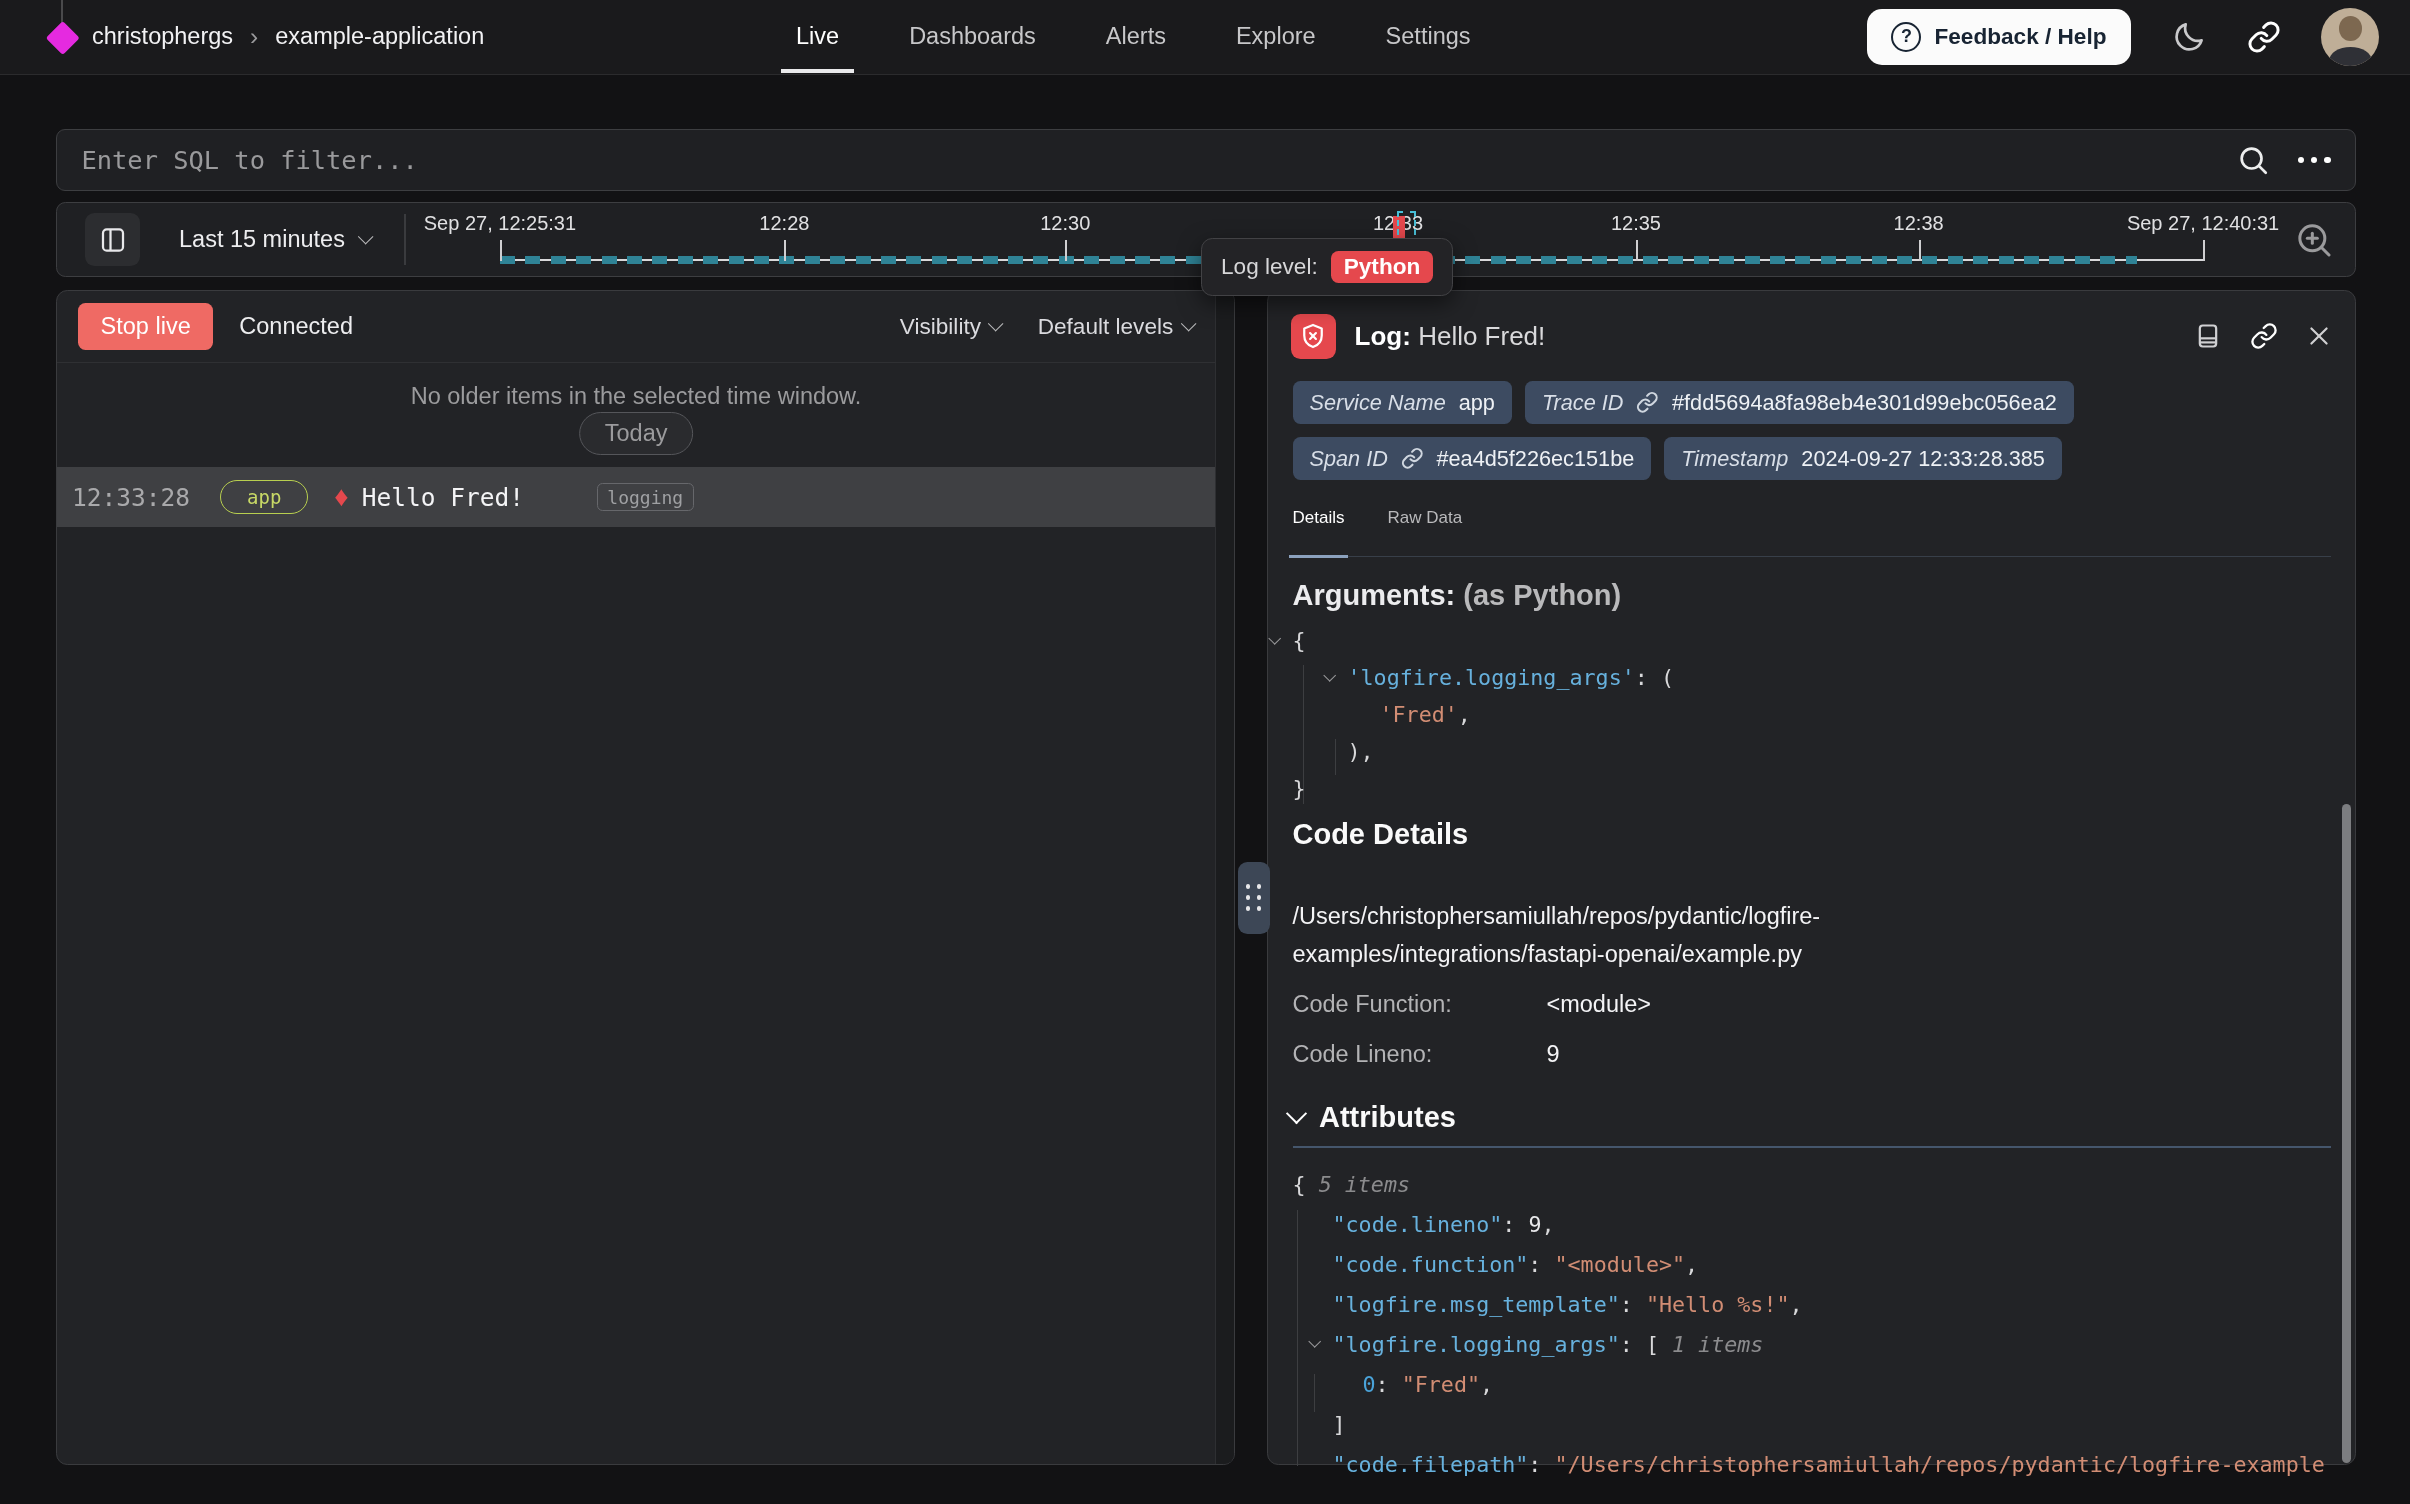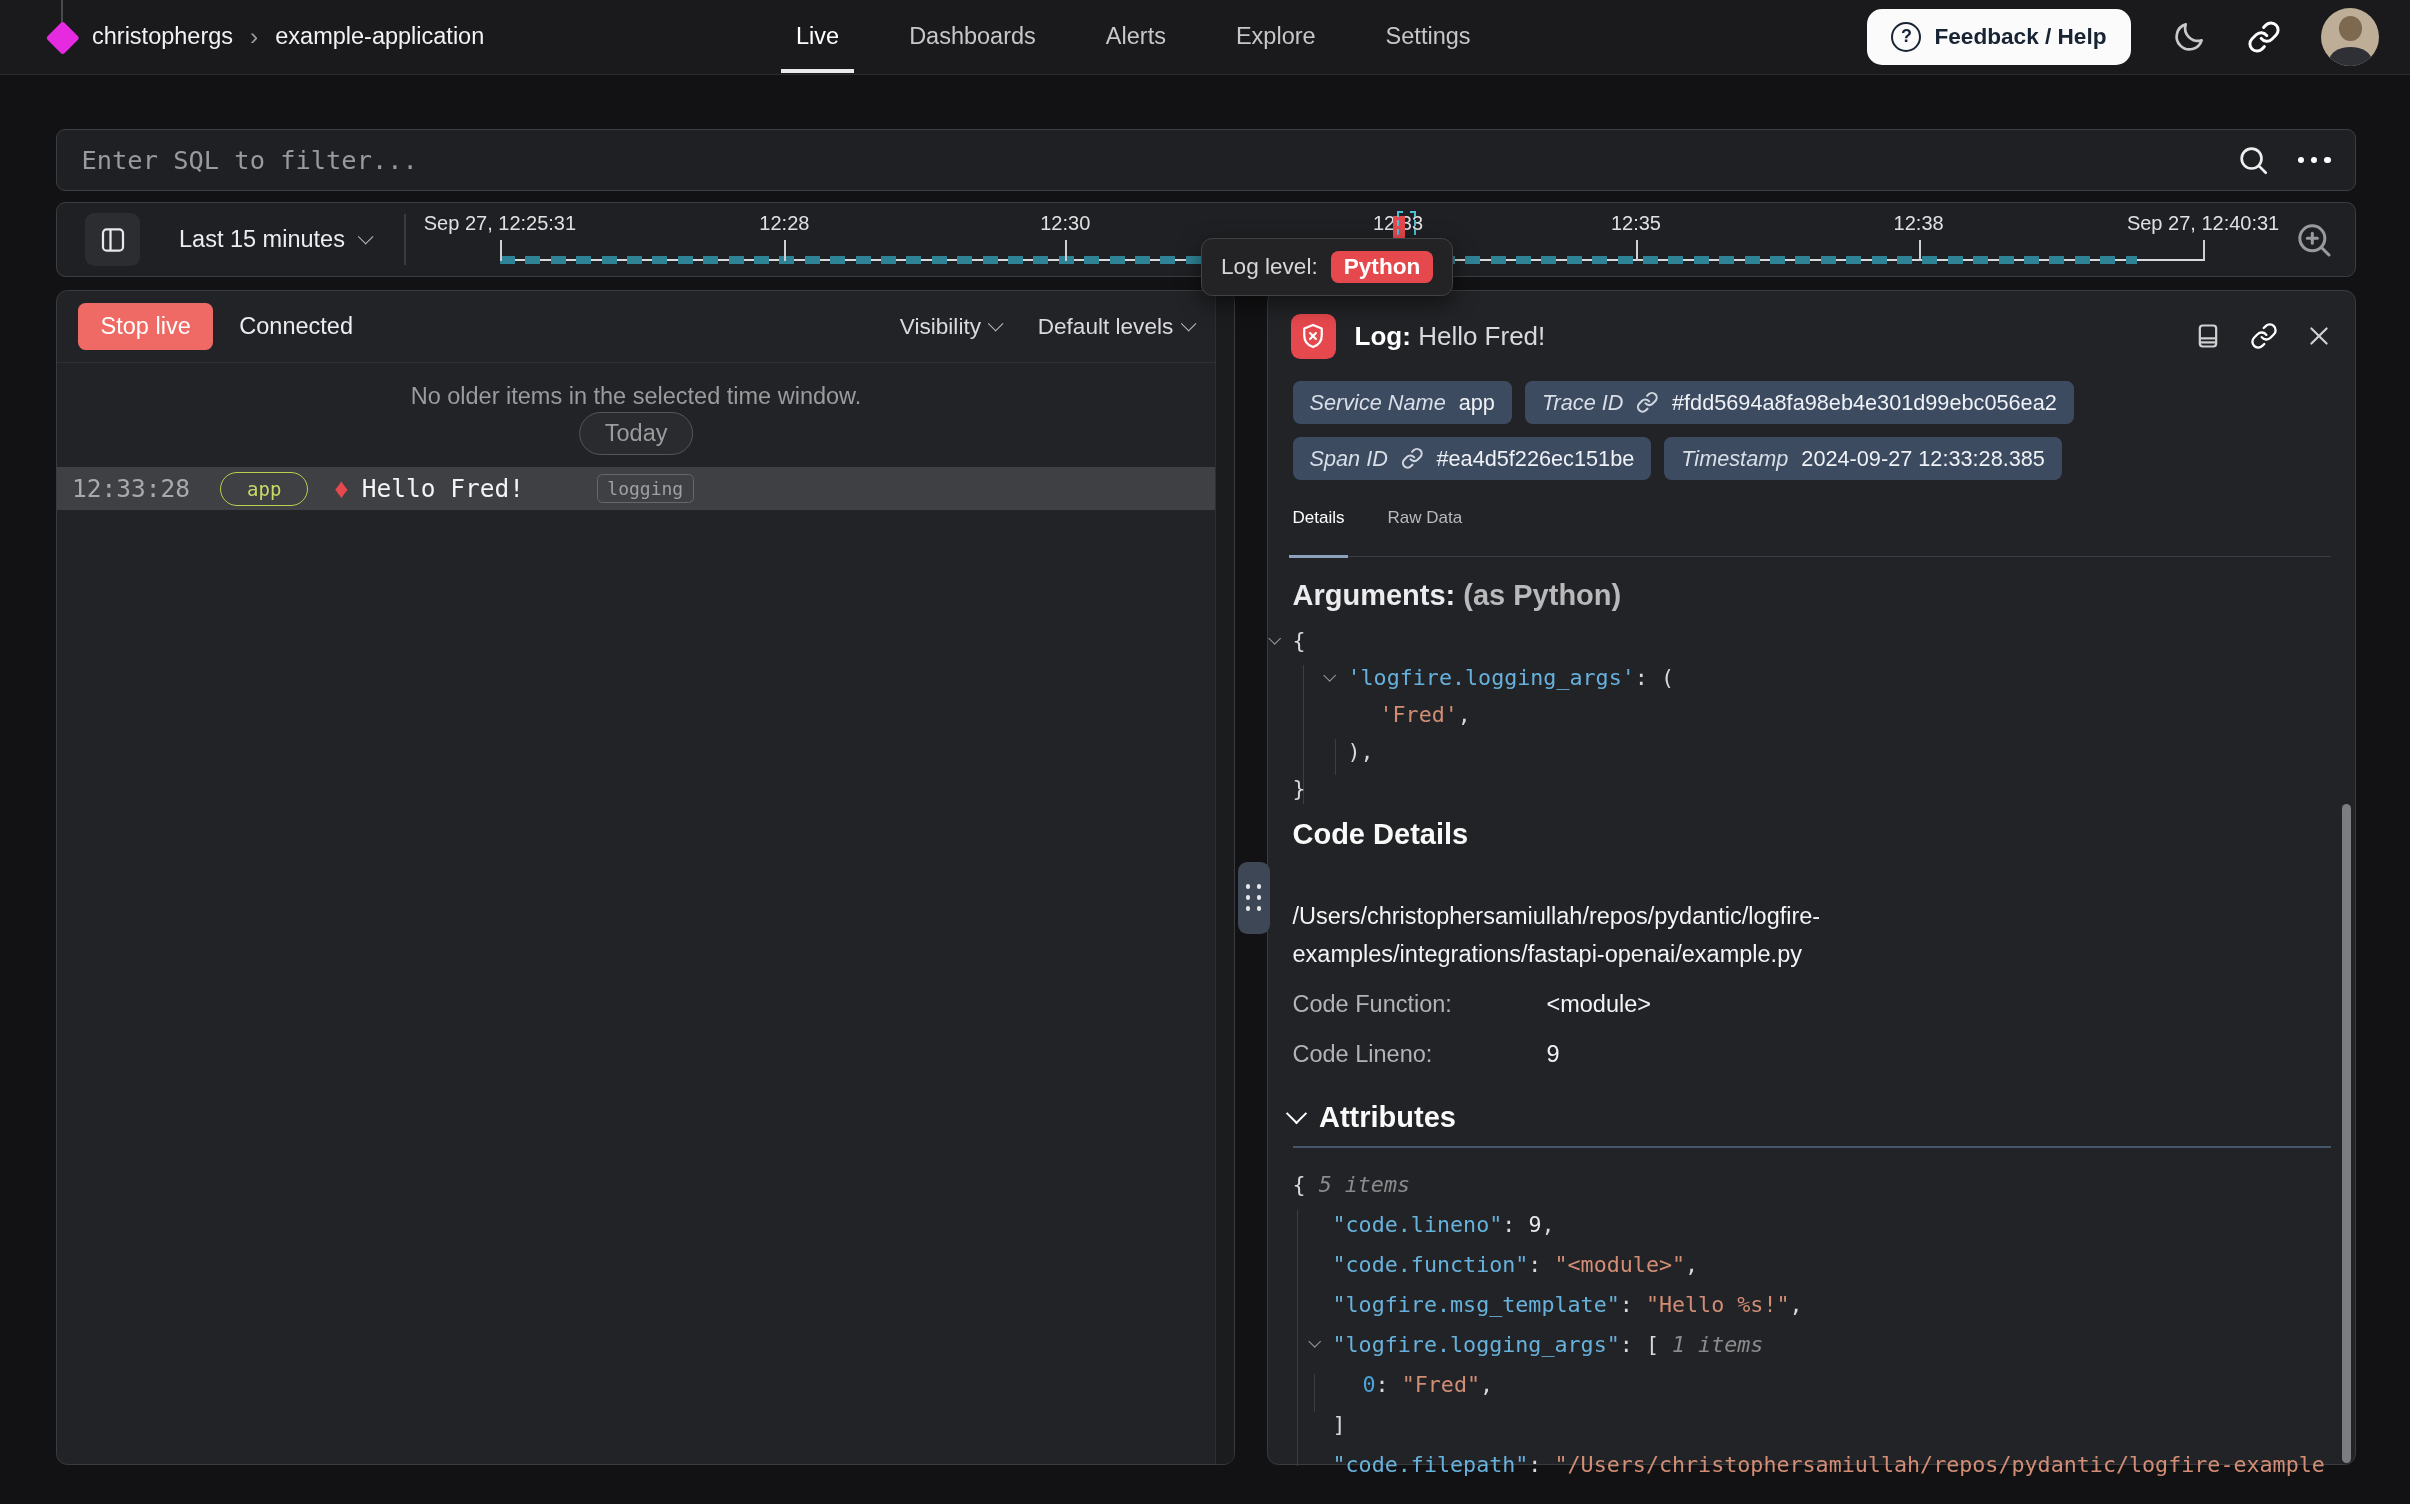--- a/index.html
+++ b/index.html
@@ -65,21 +65,21 @@
   #lp-track { position:absolute; right:0; top:0; bottom:0; width:19px; background:#1b1c1e; border-left:1.9px solid #2e2f32; border-radius:0 9.4px 9.4px 0; }
   #lp-header { position:absolute; left:0; right:19px; top:0; height:72px; display:flex; align-items:center; padding:0 21px; border-bottom:1.9px solid #2f3033; }
   #stop-live { background:#ef6a64; color:#ffffff; font-size:23.5px; height:47px; padding:0 22.6px; border:none; border-radius:7.5px; cursor:pointer; font-family:inherit; }
   #connected { margin-left:26px; font-size:23.5px; color:#ededef; }
   #lp-header .spacer { flex:1; }
   .dd { display:flex; align-items:center; gap:9.4px; font-size:22.6px; color:#dadade; cursor:pointer; }
   #lp-header .dd + .dd { margin-left:36px; }
   .chev-dn { width:11.3px; height:11.3px; border-right:1.9px solid #b9b9bb; border-bottom:1.9px solid #b9b9bb; transform:rotate(45deg) translate(-1.9px,-1.9px); }
   #lp-empty { position:absolute; left:0; right:19px; top:92px; text-align:center; font-size:23.5px; color:#9b9b9d; }
   #today-btn { position:absolute; left:50%; transform:translateX(-50%); top:121px; margin-left:-9.4px; height:43px; padding:0 24.5px; background:#2a2b2e; border:1.9px solid #55565a; border-radius:21.7px; color:#9b9b9d; font-size:23.5px; cursor:pointer; font-family:inherit; }
-  #log-row { position:absolute; left:0; right:19px; top:176px; height:43px; background:#3f4043; display:flex; align-items:center; cursor:pointer; }
+  #log-row { position:absolute; left:0; right:19px; top:176px; height:60px; background:#3f4043; display:flex; align-items:center; cursor:pointer; }
   #row-time { margin-left:15px; font-size:24.5px; color:#a9a9ab; }
   #row-service { margin-left:30px; height:34px; padding:0 26px; display:flex; align-items:center; border:1.9px solid #b8cf4f; border-radius:17px; color:#c8d966; font-size:19px; }
   #row-diamond { margin-left:26px; color:#e5484d; font-size:28px; line-height:28px; }
   #row-msg { margin-left:13px; font-size:24.5px; color:#f4f4f6; }
   #row-tag { margin-left:73px; border:1.9px solid #66676b; border-radius:5.6px; padding:2.8px 9.4px; font-size:18px; color:#9fa0a3; }
 
   
   #rp-thumb { position:absolute; right:3.8px; top:513px; width:9.4px; height:659px; background:#7c7d80; border-radius:4.7px; }
   #rp-header { position:absolute; left:0; right:0; top:0; height:90px; display:flex; align-items:center; padding:0 22.6px; }
   #rp-level-icon { width:45px; height:45px; background:#e5484d; border-radius:9.4px; display:flex; align-items:center; justify-content:center; }

